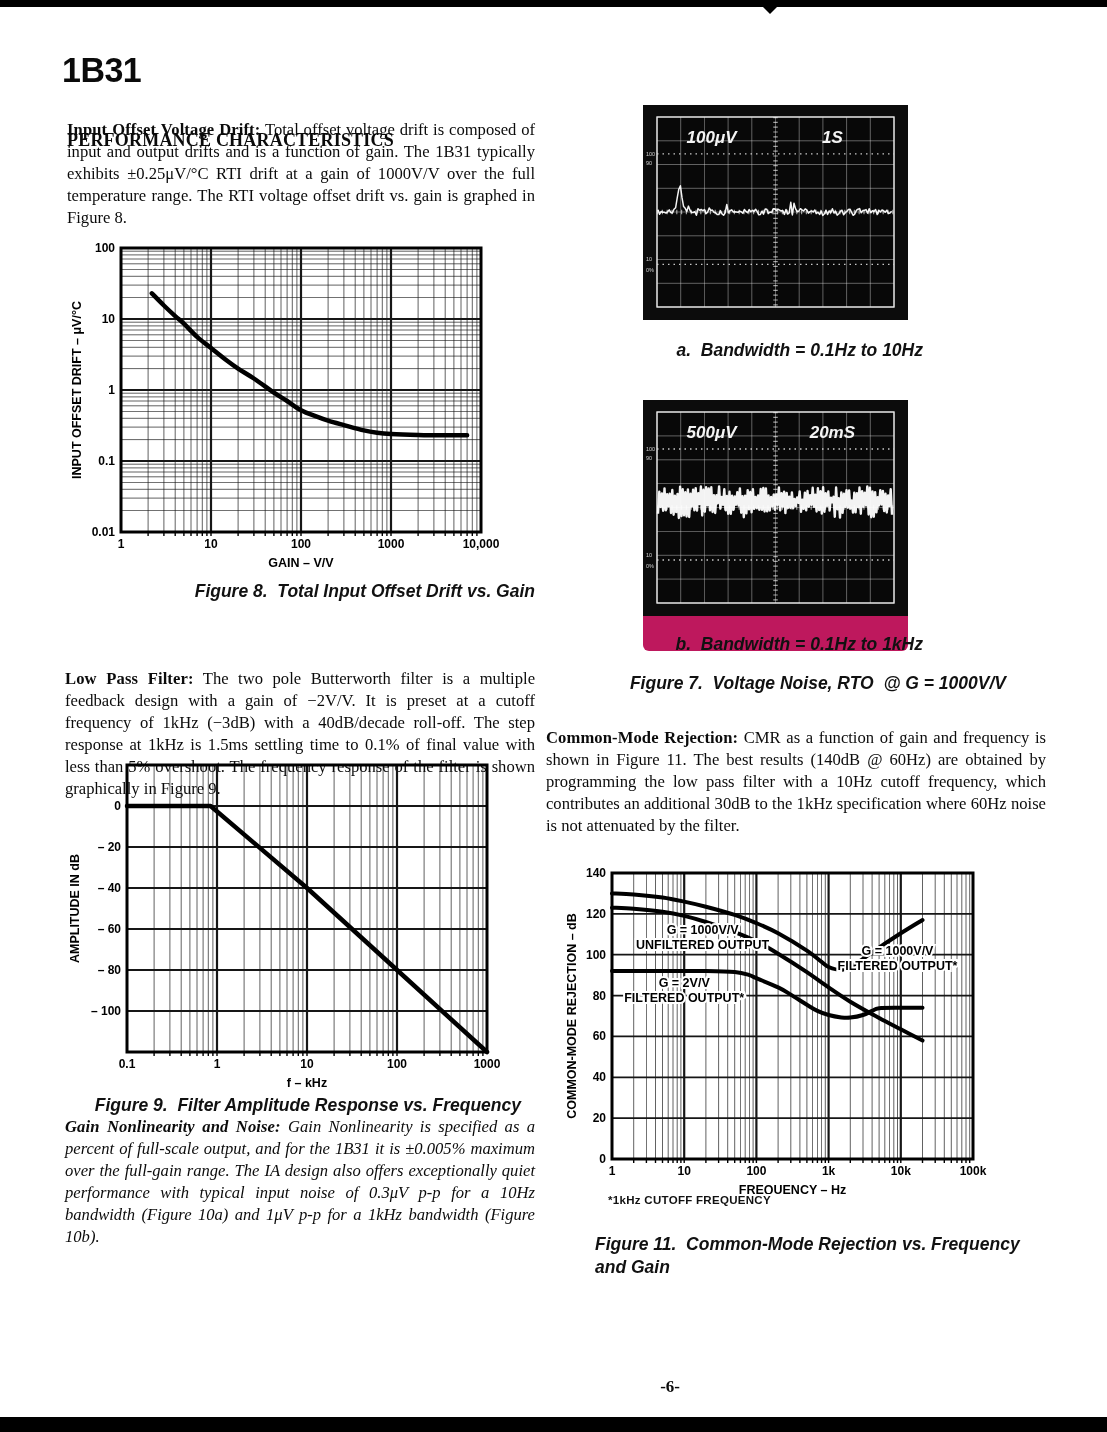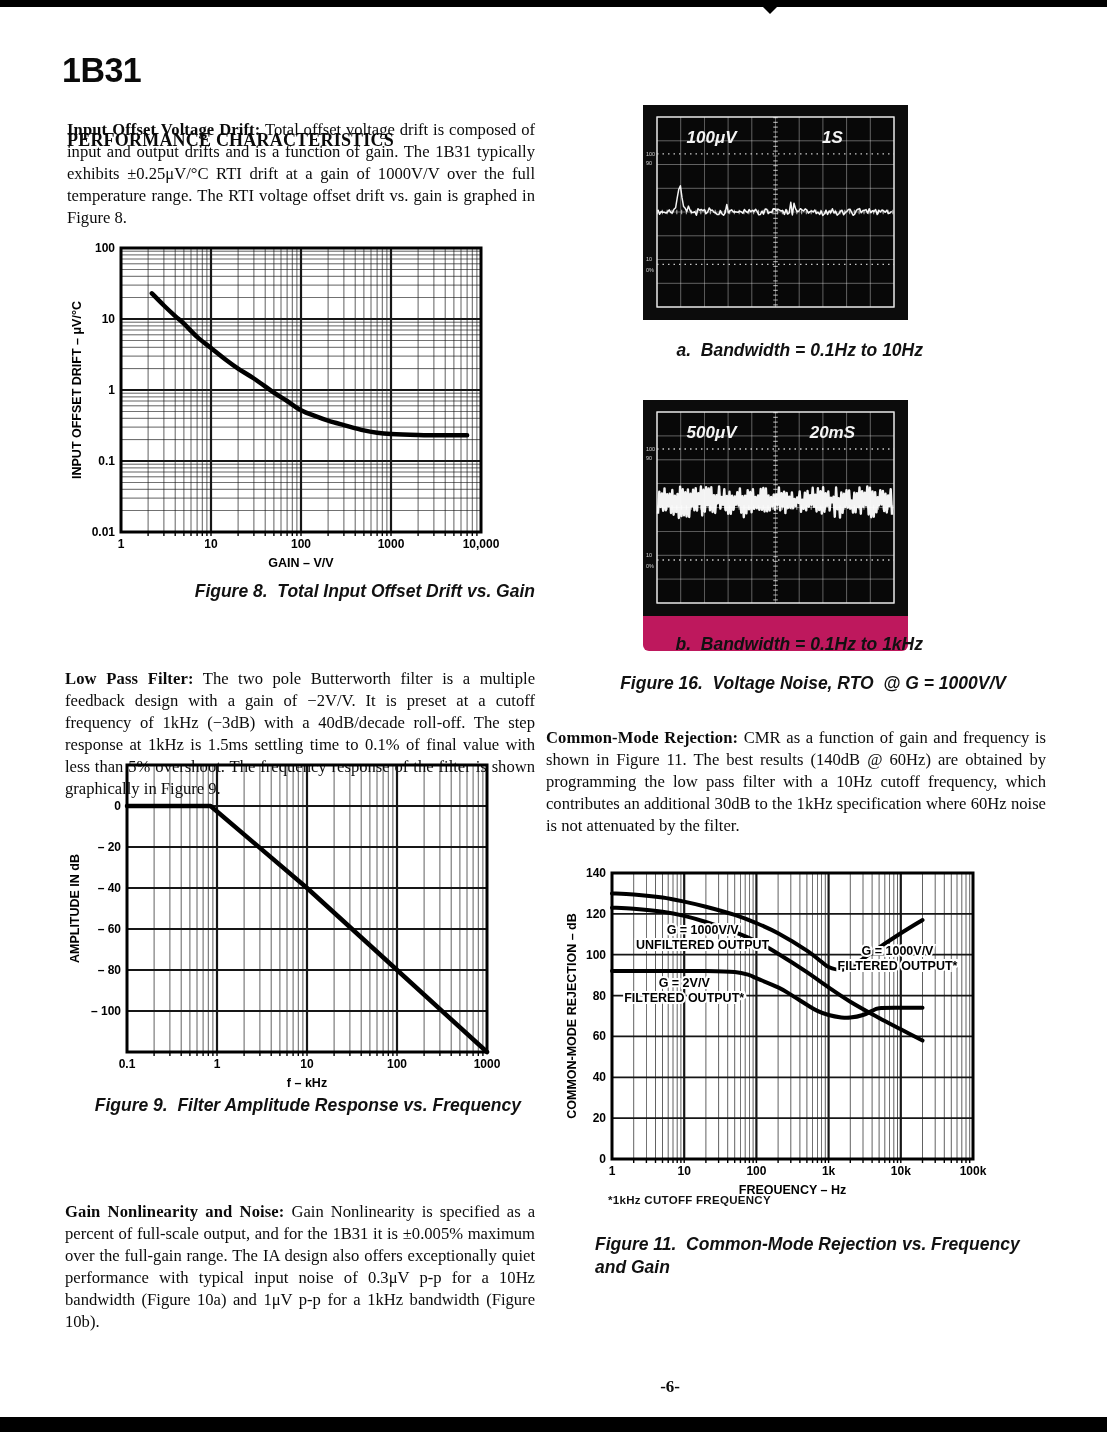--- a/index.html
+++ b/index.html
@@ -284,21 +284,21 @@
         <text x="248" y="336" font-size="12.5" font-weight="bold" text-anchor="middle" fill="#000">f – kHz</text>
         <text x="20" y="157.5" font-size="12.5" font-weight="bold" text-anchor="middle" fill="#000" transform="rotate(-90 20 157.5)">AMPLITUDE IN dB</text>
       </g>
     <g>
         <path d="M68,55L151.6,55L248,137L338,219L428,301" fill="none" stroke="#000" stroke-width="4.5" stroke-linecap="round" stroke-linejoin="round"></path>
       </g>
     <g></g>
   </svg></div>
 <div class="abs figcap center" style="left:59px;top:1095px;width:462px;">Figure 9.  Filter Amplitude Response vs. Frequency</div>
 
-<div class="abs para" style="left:65px;top:1201px;width:470px;">
+<div class="abs para" style="left:65px;top:1116px;width:470px;font-style:italic;">
   <b>Gain Nonlinearity and Noise:</b><span> Gain Nonlinearity is specified as a percent of full-scale output, and for the 1B31 it is ±0.005% maximum over the full-gain range. The IA design also offers exceptionally quiet performance with typical input noise of 0.3μV p-p for a 10Hz bandwidth (Figure 10a) and 1μV p-p for a 1kHz bandwidth (Figure 10b).</span>
 </div>
 
 <div class="abs scope" id="scopeA" style="left:643px;top:105px;width:265px;height:215px;"><svg width="265" height="215" viewBox="0 0 265 215">
     <rect x="0" y="0" width="265" height="215" fill="#0c0c0c"></rect>
     <rect x="14" y="12" width="237" height="190" fill="#080808" stroke="#e6e6e6" stroke-width="1.4"></rect>
     <g>
         <line x1="14.0" y1="12" x2="14.0" y2="202" stroke="#e8e8e8" stroke-width="0.8" opacity="0.5"></line>
         <line x1="37.7" y1="12" x2="37.7" y2="202" stroke="#e8e8e8" stroke-width="0.8" opacity="0.5"></line>
         <line x1="61.4" y1="12" x2="61.4" y2="202" stroke="#e8e8e8" stroke-width="0.8" opacity="0.5"></line>
@@ -374,21 +374,21 @@
     <g>
         <polyline points="15.0,113.7 16.3,91.6 17.6,107.0 18.9,93.5 20.2,110.8 21.5,88.4 22.8,110.3 24.1,94.3 25.4,106.2 26.7,93.7 28.0,113.0 29.3,90.0 30.6,114.7 31.9,95.8 33.2,112.1 34.5,93.9 35.8,118.0 37.1,86.7 38.4,116.1 39.7,89.2 41.0,115.4 42.3,92.3 43.6,116.5 44.9,89.4 46.2,117.0 47.5,93.8 48.8,106.4 50.1,89.7 51.4,110.3 52.7,88.1 54.0,110.6 55.3,93.3 56.6,104.1 57.9,86.5 59.2,115.5 60.5,89.8 61.8,111.8 63.1,87.3 64.4,105.3 65.7,88.4 67.0,110.4 68.3,87.2 69.6,112.0 70.9,95.2 72.2,113.0 73.5,95.2 74.8,103.2 76.1,86.4 77.4,108.5 78.7,96.9 80.0,104.8 81.3,89.3 82.6,110.3 83.9,96.0 85.2,113.8 86.5,91.8 87.8,113.9 89.1,95.8 90.4,109.8 91.7,96.5 93.0,104.7 94.3,92.2 95.6,105.6 96.9,88.4 98.2,112.7 99.5,96.1 100.8,117.3 102.1,95.7 103.4,113.4 104.7,90.1 106.0,109.3 107.3,92.0 108.6,112.3 109.9,89.2 111.2,108.8 112.5,97.0 113.8,108.2 115.1,95.4 116.4,109.8 117.7,89.0 119.0,109.9 120.3,88.0 121.6,111.5 122.9,88.5 124.2,111.4 125.5,95.4 126.8,110.5 128.1,96.9 129.4,106.2 130.7,94.7 132.0,109.8 133.3,94.4 134.6,104.8 135.9,87.4 137.2,110.4 138.5,93.2 139.8,106.5 141.1,91.6 142.4,113.1 143.7,92.9 145.0,107.8 146.3,96.7 147.6,108.0 148.9,92.4 150.2,108.2 151.5,99.0 152.8,106.1 154.1,97.4 155.4,102.8 156.7,91.5 158.0,111.8 159.3,99.6 160.6,108.8 161.9,92.7 163.2,110.4 164.5,91.0 165.8,106.7 167.1,95.2 168.4,104.9 169.7,87.8 171.0,106.8 172.3,94.6 173.6,111.5 174.9,88.2 176.2,110.1 177.5,91.3 178.8,113.6 180.1,87.3 181.4,111.8 182.7,93.3 184.0,106.0 185.3,91.5 186.6,110.6 187.9,97.6 189.2,102.3 190.5,96.7 191.8,116.8 193.1,87.5 194.4,109.3 195.7,98.3 197.0,117.6 198.3,92.5 199.6,112.8 200.9,93.8 202.2,106.8 203.5,90.1 204.8,107.7 206.1,90.5 207.4,108.6 208.7,100.5 210.0,112.6 211.3,92.7 212.6,112.4 213.9,93.3 215.2,107.2 216.5,87.5 217.8,113.8 219.1,91.1 220.4,106.7 221.7,92.7 223.0,105.5 224.3,86.4 225.6,114.5 226.9,87.6 228.2,117.2 229.5,91.5 230.8,116.8 232.1,92.1 233.4,112.4 234.7,97.2 236.0,105.5 237.3,90.2 238.6,104.6 239.9,91.0 241.2,111.1 242.5,93.8 243.8,112.5 245.1,95.4 246.4,106.0 247.7,89.3 249.0,114.7" fill="none" stroke="#fdfdfd" stroke-width="2.4" stroke-linejoin="round" opacity="0.96"></polyline>
       </g>
     <g>
         <text x="68.51" y="37.875" font-size="17" font-weight="bold" font-style="italic" text-anchor="middle" fill="#f4f4f4">500μV</text>
                <text x="189.38" y="37.875" font-size="17" font-weight="bold" font-style="italic" text-anchor="middle" fill="#f4f4f4">20mS</text>
       </g>
   </svg></div>
 <div class="abs figcap center" style="left:633px;top:634px;width:290px;">b.  Bandwidth = 0.1Hz to 1kHz</div>
 
-<div class="abs figcap center" style="left:546px;top:673px;width:460px;">Figure 16.  Voltage Noise, RTO  @ G = 1000V/V</div>
+<div class="abs figcap center" style="left:546px;top:673px;width:460px;">Figure 7.  Voltage Noise, RTO  @ G = 1000V/V</div>
 
 <div class="abs para" style="left:546px;top:727px;width:500px;">
   <b>Common-Mode Rejection:</b><span> CMR as a function of gain and frequency is shown in Figure 11. The best results (140dB @ 60Hz) are obtained by programming the low pass filter with a 10Hz cutoff frequency, which contributes an additional 30dB to the 1kHz specification where 60Hz noise is not attenuated by the filter.</span>
 </div>
 
 <div class="abs" id="fig11" style="left:554px;top:859px;width:500px;height:335px;"><svg width="500" height="335" viewBox="0 0 500 335">
     <g>
         <line x1="79.7" y1="14" x2="79.7" y2="300" stroke="#161616" stroke-width="0.8" opacity="0.85"></line>
         <line x1="79.7" y1="300" x2="79.7" y2="304" stroke="#000" stroke-width="1.4"></line>
         <line x1="92.4" y1="14" x2="92.4" y2="300" stroke="#161616" stroke-width="0.8" opacity="0.85"></line>

